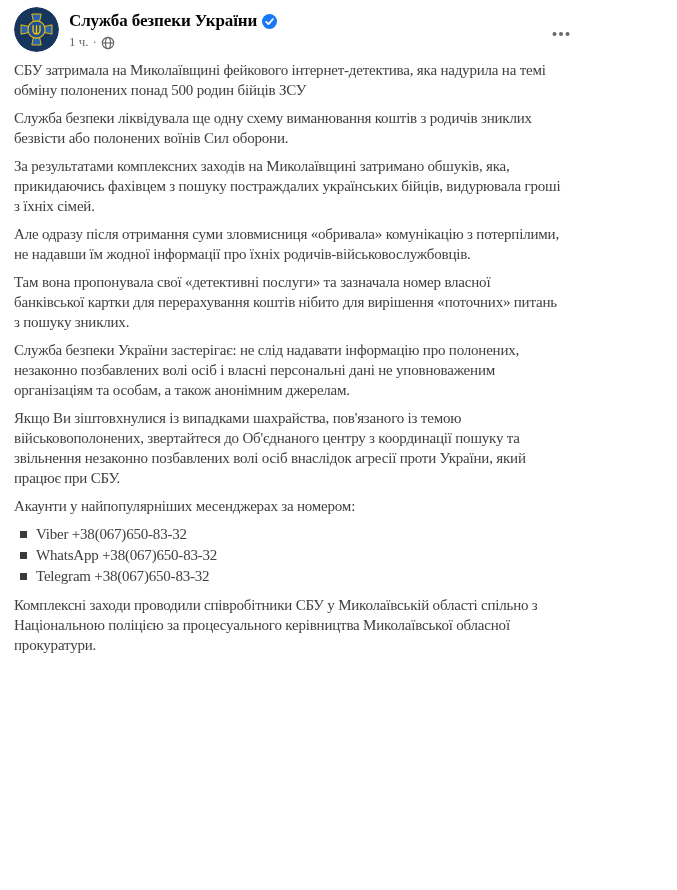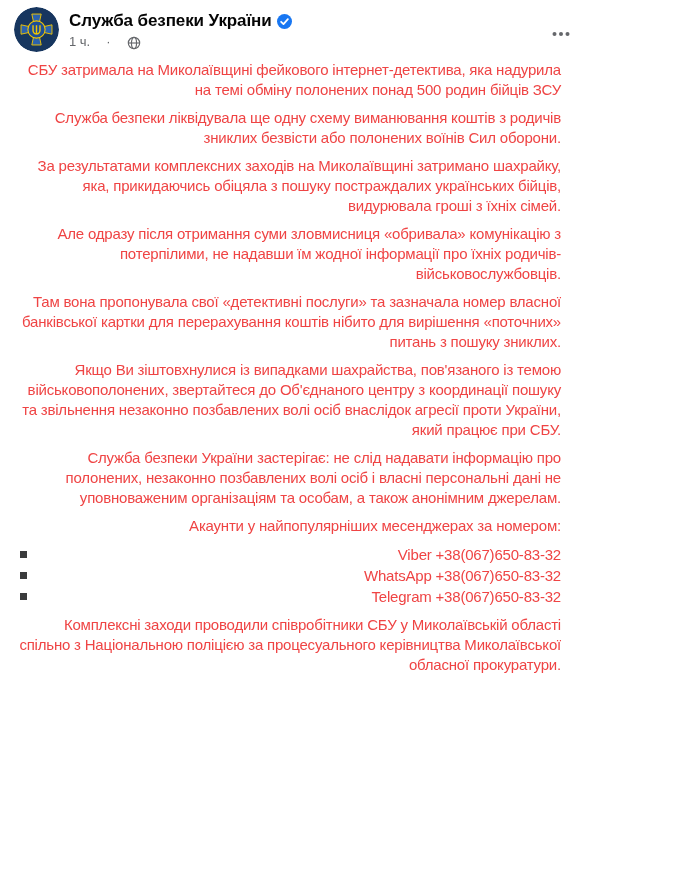--- a/index.html
+++ b/index.html
@@ -3,21 +3,21 @@
 <meta charset="utf-8">
 <style>
   * { box-sizing: border-box; }
   html, body {
     margin: 0; padding: 0;
     width: 677px; height: 890px;
     background: #ffffff;
     overflow: hidden;
     font-family: "Liberation Sans", sans-serif;
   }
-  .post { width: 595px; }
+  .post { width: 595px; font-family: Liberation Serif, serif; }
 
   
   .post-header {
     display: flex;
     align-items: flex-start;
     padding: 7px 16px 2px 14px;
     position: relative;
   }
   .avatar {
     width: 45px; height: 45px;
@@ -42,21 +42,21 @@
     font-weight: 700;
     color: #050505;
     letter-spacing: -0.1px;
     cursor: pointer;
     line-height: 20px;
   }
   .verified { display: inline-flex; margin-top: 1px; }
   .meta-row {
     display: flex;
     align-items: center;
-    gap: 16px;
+    gap: 4px;
     margin-top: 3px;
     font-size: 13px;
     color: #65676B;
     line-height: 16px;
   }
   .meta-row .sep { color: #65676B; }
   .globe { display: inline-flex; margin-top: 1px; }
   .menu-btn {
     position: absolute;
     top: 22px;
@@ -68,22 +68,21 @@
     border-radius: 50%;
     cursor: pointer;
   }
 
   
   .post-body {
     padding: 6px 34px 0 14px;
     font-size: 15px;
     line-height: 20px;
     letter-spacing: -0.2px;
-    color: #ef4444;
-    text-align: right;
+    color: #404040;
   }
   .post-body p {
     margin: 0 0 8px 0;
   }
   .post-body ul {
     list-style: none;
     margin: 8px 0 8px 0;
     padding: 0;
   }
   .post-body li {
@@ -152,25 +151,25 @@
         <circle cx="10" cy="10" r="2"></circle>
         <circle cx="16.5" cy="10" r="2"></circle>
       </svg>
     </div>
 
   </div>
 
   <div class="post-body">
       <p>СБУ затримала на Миколаївщині фейкового інтернет-детектива, яка надурила на темі обміну полонених понад 500 родин бійців ЗСУ</p>
       <p>Служба безпеки ліквідувала ще одну схему виманювання коштів з родичів зниклих безвісти або полонених воїнів Сил оборони.</p>
-      <p>За результатами комплексних заходів на Миколаївщині затримано шахрайку, яка, прикидаючись обіцяла з пошуку постраждалих українських бійців, видурювала гроші з їхніх сімей.</p>
+      <p>За результатами комплексних заходів на Миколаївщині затримано обшуків, яка, прикидаючись фахівцем з пошуку постраждалих українських бійців, видурювала гроші з їхніх сімей.</p>
       <p>Але одразу після отримання суми зловмисниця «обривала» комунікацію з потерпілими, не надавши їм жодної інформації про їхніх родичів-військовослужбовців.</p>
       <p>Там вона пропонувала свої «детективні послуги» та зазначала номер власної банківської картки для перерахування коштів нібито для вирішення «поточних» питань з пошуку зниклих.</p>
+      <p>Служба безпеки України застерігає: не слід надавати інформацію про полонених, незаконно позбавлених волі осіб і власні персональні дані не уповноваженим організаціям та особам, а також анонімним джерелам.</p>
       <p>Якщо Ви зіштовхнулися із випадками шахрайства, пов'язаного із темою військовополонених, звертайтеся до Об'єднаного центру з координації пошуку та звільнення незаконно позбавлених волі осіб внаслідок агресії проти України, який працює при СБУ.</p>
-      <p>Служба безпеки України застерігає: не слід надавати інформацію про полонених, незаконно позбавлених волі осіб і власні персональні дані не уповноваженим організаціям та особам, а також анонімним джерелам.</p>
       <p>Акаунти у найпопулярніших месенджерах за номером:</p>
       <ul>
         <li>Viber +38(067)650-83-32</li>
         <li>WhatsApp +38(067)650-83-32</li>
         <li>Telegram +38(067)650-83-32</li>
       </ul>
       <p>Комплексні заходи проводили співробітники СБУ у Миколаївській області спільно з Національною поліцією за процесуального керівництва Миколаївської обласної прокуратури.</p>
     </div>
 
 </div>

